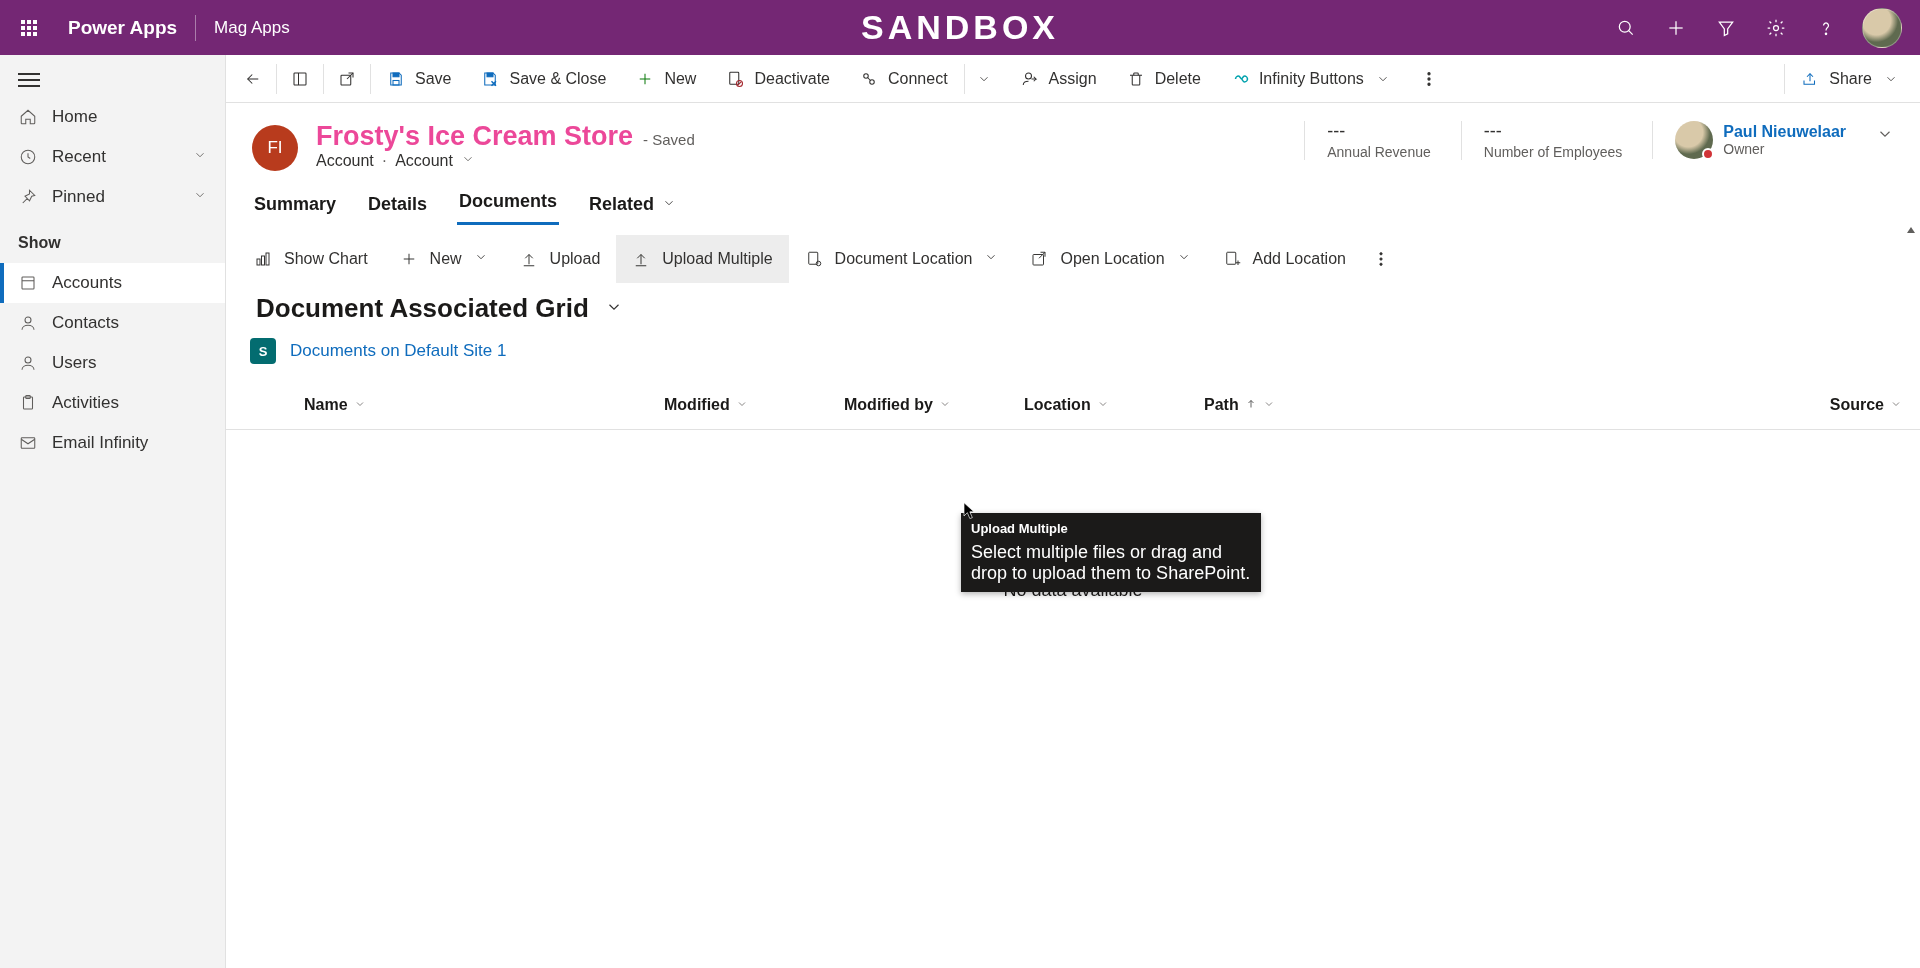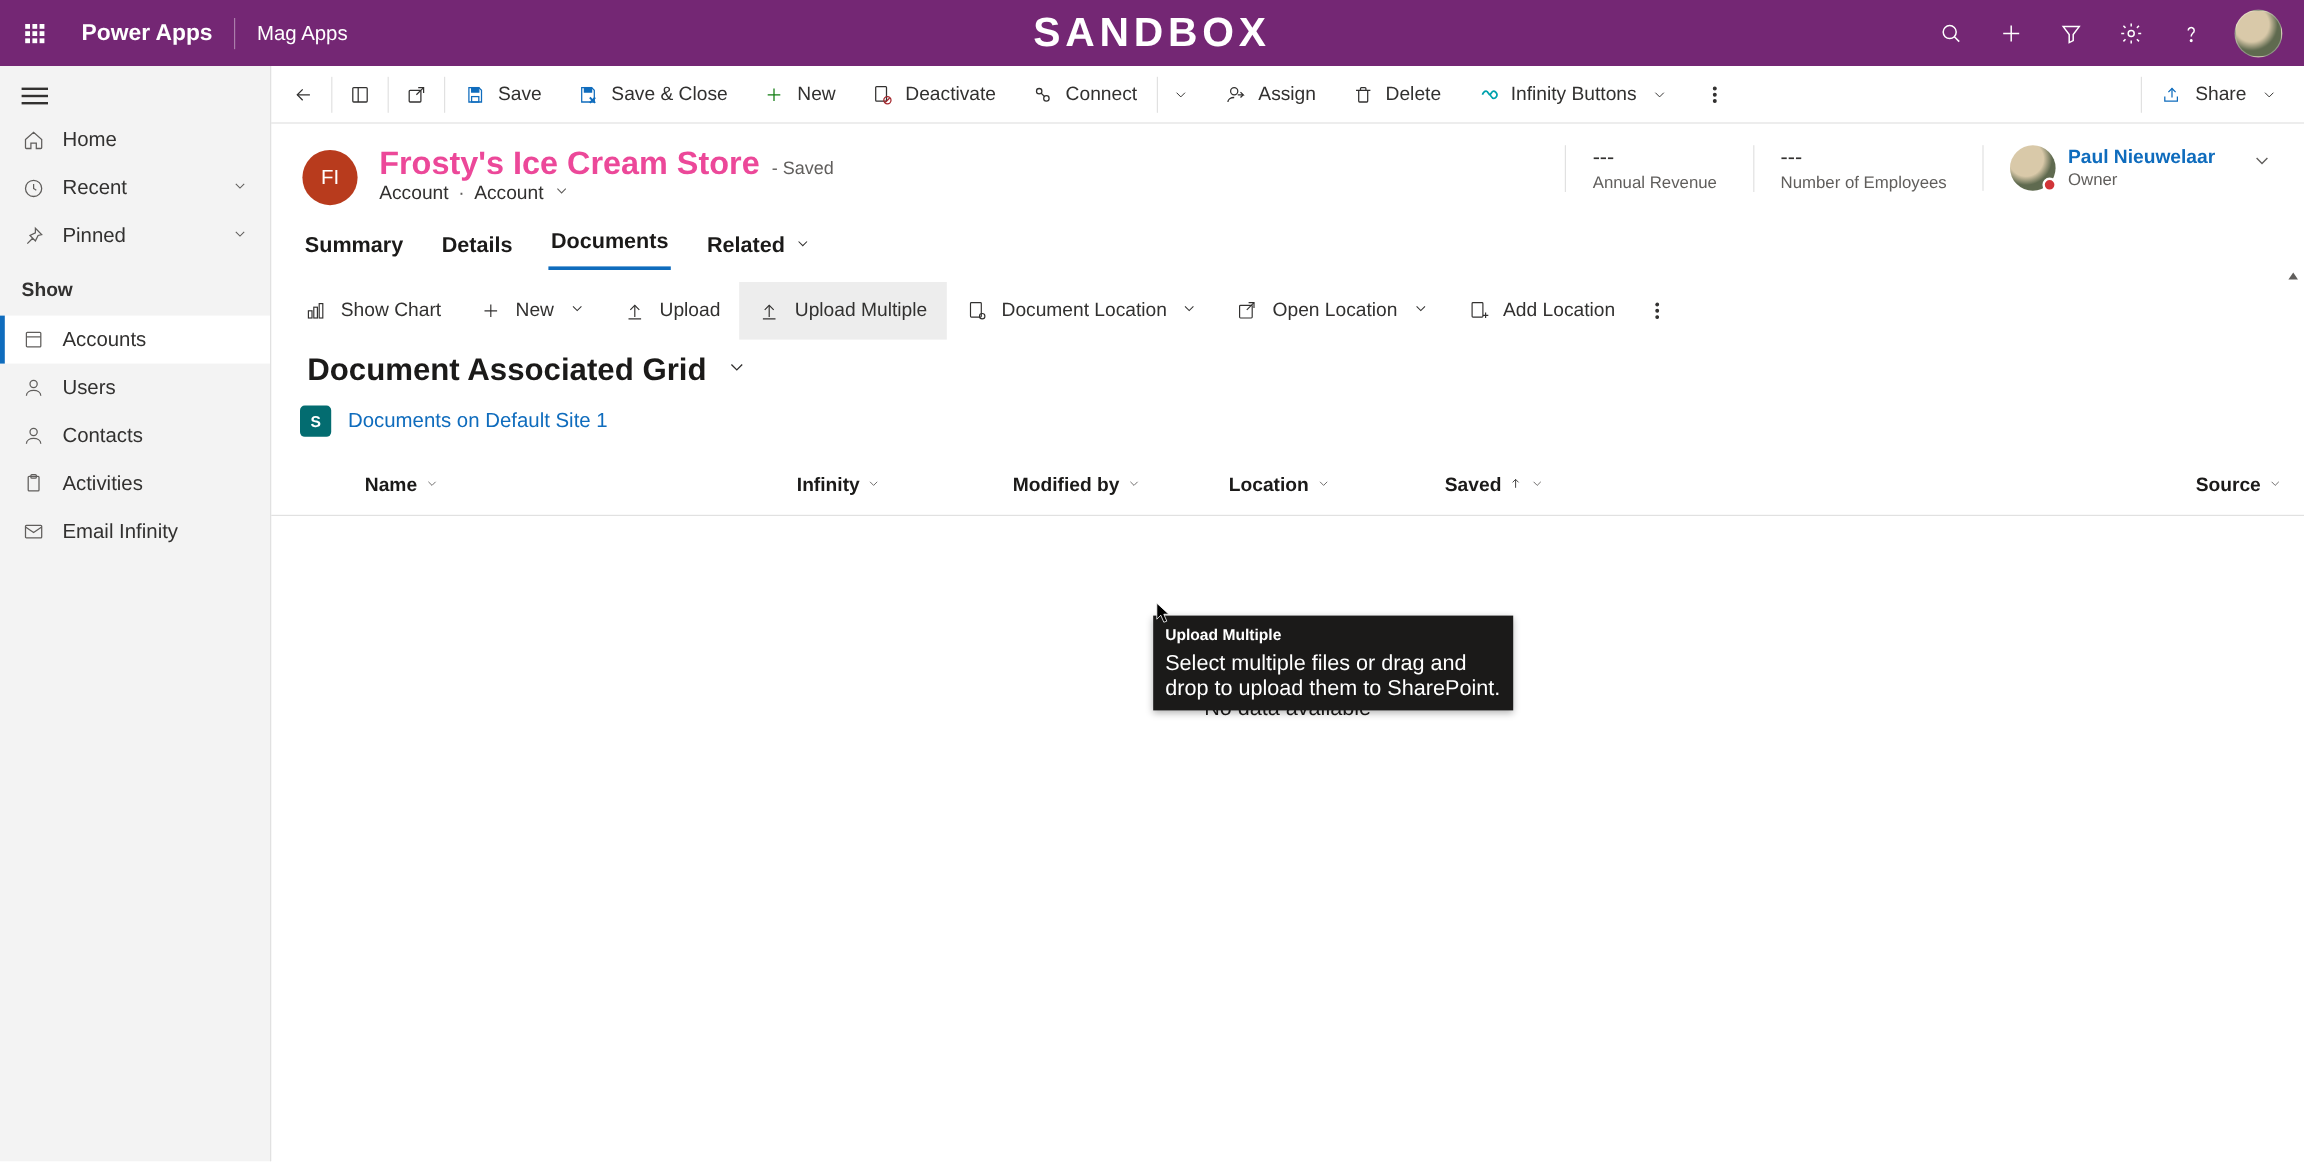--- a/index.html
+++ b/index.html
@@ -360,30 +360,30 @@
         </span>
       <span>Accounts</span>
     </div>
     <div class="nav-item">
       <span class="nav-icon">
           <svg viewBox="0 0 24 24" width="18" height="18">
             <circle cx="12" cy="8" r="4"></circle>
             <path d="M4 21c0-4 4-6 8-6s8 2 8 6"></path>
           </svg>
         </span>
-      <span>Users</span>
+      <span>Contacts</span>
     </div>
     <div class="nav-item">
       <span class="nav-icon">
           <svg viewBox="0 0 24 24" width="18" height="18">
             <circle cx="12" cy="8" r="4"></circle>
             <path d="M4 21c0-4 4-6 8-6s8 2 8 6"></path>
           </svg>
         </span>
-      <span>Contacts</span>
+      <span>Users</span>
     </div>
     <div class="nav-item">
       <span class="nav-icon">
           <svg viewBox="0 0 24 24" width="18" height="18">
             <rect x="6" y="4" width="12" height="16" rx="1"></rect>
             <rect x="9" y="2" width="6" height="4" rx="1"></rect>
           </svg>
         </span>
       <span>Activities</span>
     </div>
@@ -721,39 +721,39 @@
 
       <div class="table-header">
         <div></div>
         <div class="th">
           <span>Name</span>
           <span class="col-chev"><svg viewBox="0 0 24 24" width="12" height="12">
                 <polyline points="6 9 12 15 18 9"></polyline>
               </svg></span>
         </div>
         <div class="th">
-          <span>Infinity</span>
+          <span>Modified</span>
           <span class="col-chev"><svg viewBox="0 0 24 24" width="12" height="12">
                 <polyline points="6 9 12 15 18 9"></polyline>
               </svg></span>
         </div>
         <div class="th">
           <span>Modified by</span>
           <span class="col-chev"><svg viewBox="0 0 24 24" width="12" height="12">
                 <polyline points="6 9 12 15 18 9"></polyline>
               </svg></span>
         </div>
         <div class="th">
           <span>Location</span>
           <span class="col-chev"><svg viewBox="0 0 24 24" width="12" height="12">
                 <polyline points="6 9 12 15 18 9"></polyline>
               </svg></span>
         </div>
         <div class="th">
-          <span>Saved</span>
+          <span>Path</span>
           <span class="sort-up"><svg viewBox="0 0 24 24" width="12" height="12">
                 <line x1="12" y1="19" x2="12" y2="5"></line>
                 <polyline points="7 10 12 5 17 10"></polyline>
               </svg></span>
           <span class="col-chev"><svg viewBox="0 0 24 24" width="12" height="12">
                 <polyline points="6 9 12 15 18 9"></polyline>
               </svg></span>
         </div>
         <div></div>
         <div class="th right">

